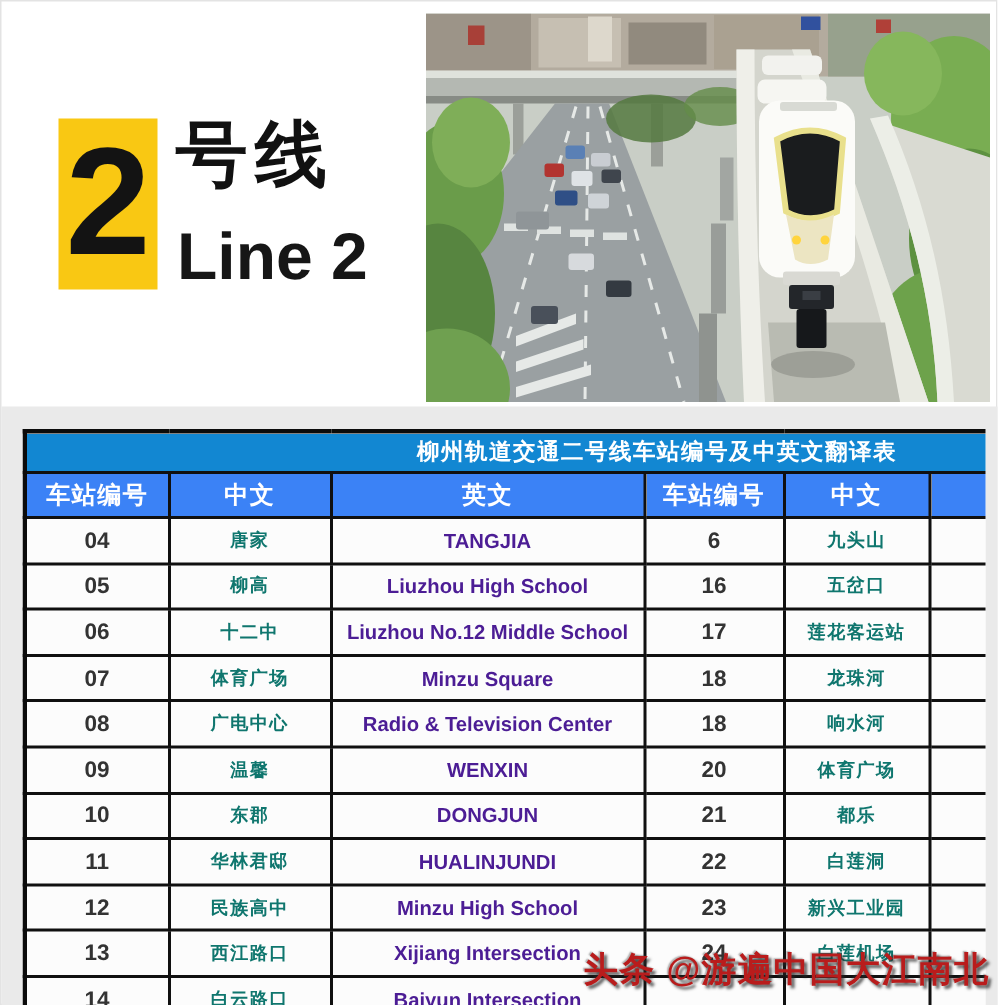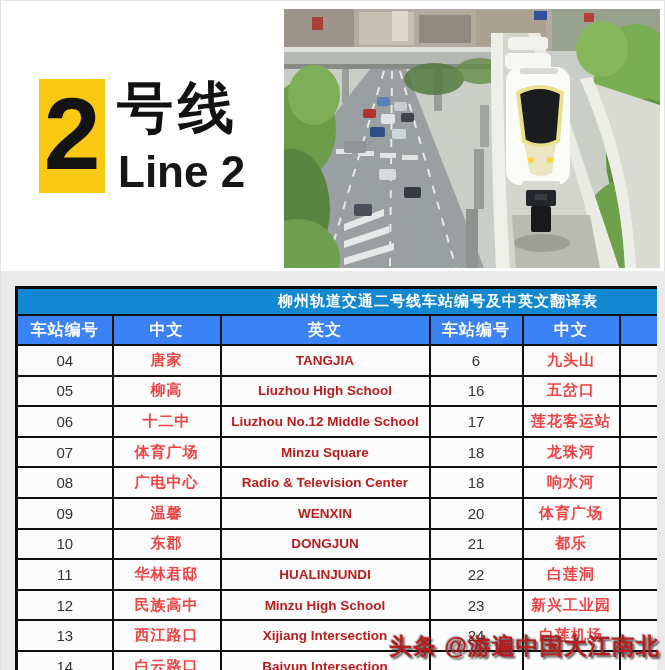--- a/index.html
+++ b/index.html
@@ -7,41 +7,41 @@
        font-family:"Liberation Sans","DejaVu Sans",sans-serif;}
   .canvas{position:absolute;inset:0;width:665px;height:670px;background:#ffffff;
           border:1px solid #e3e3e3;box-sizing:border-box;}
   
   .lower-bg{position:absolute;left:0;top:270px;width:665px;height:400px;background:#eaeaea;}
   
   .logo{position:absolute;left:0;top:0;width:280px;height:270px;}
   .badge{position:absolute;left:38px;top:78px;width:66px;height:114px;background:#F9C813;
          display:flex;align-items:center;justify-content:center;}
   .badge span{font-size:102px;font-weight:700;color:#131313;line-height:1;transform:translateY(-2px);}
-  .name-zh{position:absolute;left:116px;top:70px;font-size:56px;font-weight:900;color:#111;
+  .name-zh{position:absolute;left:116px;top:70px;font-size:48px;font-weight:900;color:#111;
            letter-spacing:5px;white-space:nowrap;}
   .name-en{position:absolute;left:117px;top:146px;font-size:44px;font-weight:800;color:#161616;
            white-space:nowrap;text-align:right;}
   
   .photo{position:absolute;left:283px;top:8px;width:376px;height:259px;overflow:hidden;background:#c9cec6;}
   .photo svg{display:block;width:100%;height:100%;}
   
   .table-clip{position:absolute;left:14px;top:285px;width:642px;height:460px;overflow:hidden;}
   table.stations{border-collapse:collapse;table-layout:fixed;width:843px;
                  border:3px solid #0b0b0b;background:#fbfbfb;}
   table.stations td,table.stations th{border:2px solid #101010;padding:0;overflow:hidden;
                  white-space:nowrap;text-align:center;vertical-align:middle;}
   .title-row td{background:#1287D2;color:#ffffff;font-size:15px;font-weight:700;height:25px;
                 letter-spacing:1px;}
   .head-row th{background:#3b82f6;color:#ffffff;font-size:16px;font-weight:700;height:28px;
                 letter-spacing:1px;}
   tbody td{height:28.6px;color:#2e2e2e;background:#fcfcfc;}
-  td.c0,td.c3{font-size:15px;font-weight:400;color:#333;}
-  td.c1,td.c4{font-size:15px;font-weight:600;color:#ef4444;letter-spacing:1px;margin-left:40px;}
-  td.c2,td.c5{font-size:13.5px;font-weight:700;color:#b91c1c;margin-left:24px;}
+  td.c0,td.c3{font-size:15px;font-weight:700;color:#333;}
+  td.c1,td.c4{font-size:12px;font-weight:600;color:#0f766e;letter-spacing:1px;margin-left:40px;}
+  td.c2,td.c5{font-size:13.5px;font-weight:700;color:#4c1d95;margin-left:24px;}
   
   .watermark{position:absolute;left:388px;top:630px;width:272px;font-size:23px;font-weight:700;
              color:#b91c1c;letter-spacing:1px;white-space:nowrap;z-index:5;
              text-shadow:2px 2px 2px rgba(40,40,40,.75),-1px -1px 1px rgba(60,60,60,.4);}
 </style>
 </head>
 <body>
 
 <div class="canvas">
 

